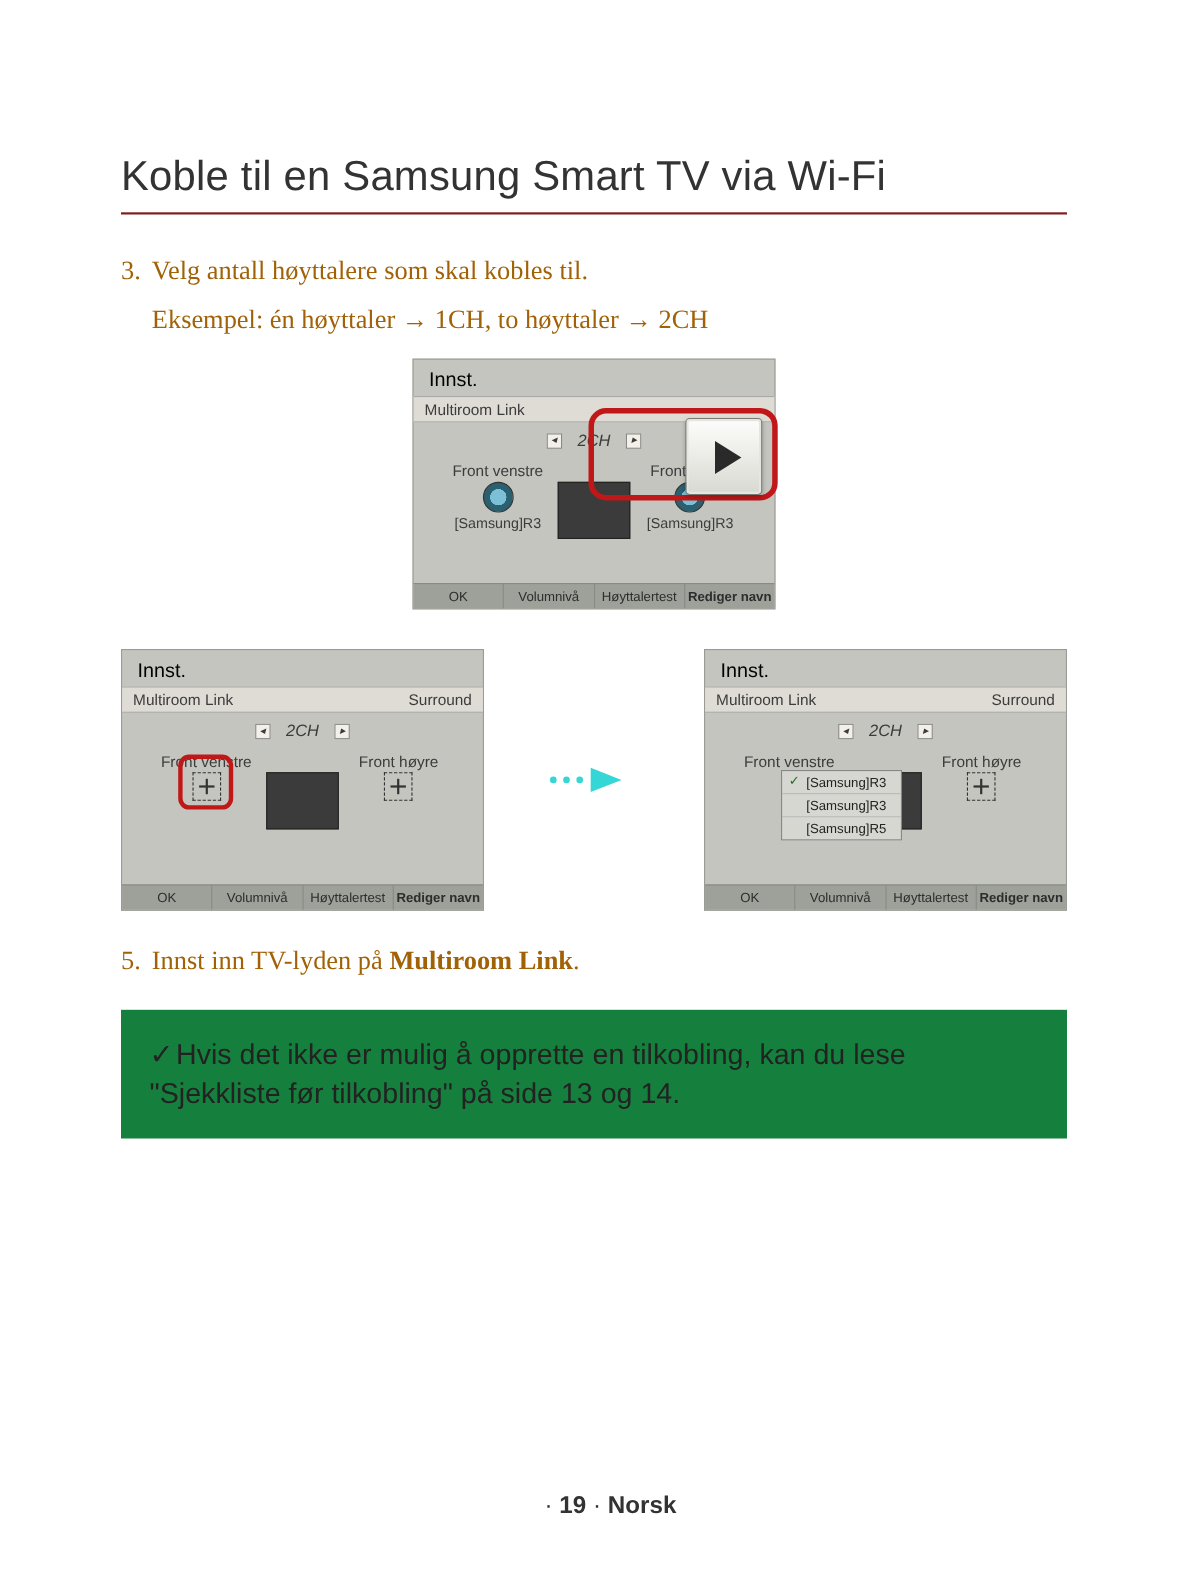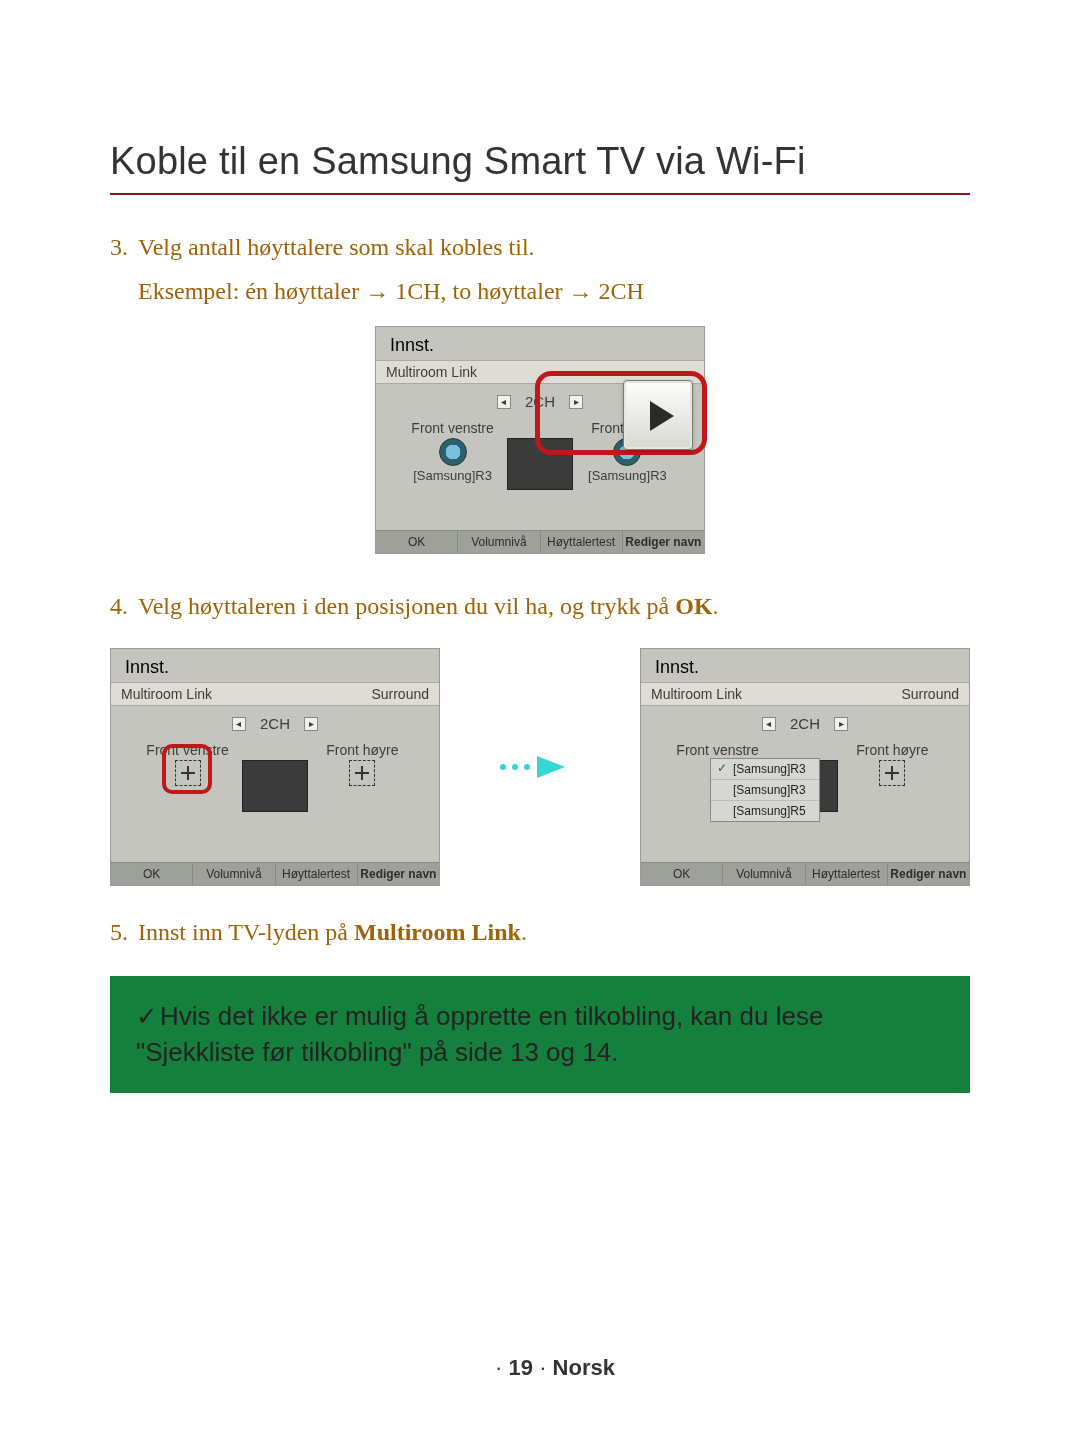--- a/index.html
+++ b/index.html
@@ -30,21 +30,21 @@
     position:relative;
     font-family: Arial, Helvetica, sans-serif;
     color:#3c3c3c;
   }
   .panel .p-title { padding:8px 10px 4px 14px; font-size:18px; color:#000000; }
   .panel .p-sub {
     background:#dedcd5; border-top:1px solid #aaa; border-bottom:1px solid #aaa;
     display:flex; justify-content:space-between; padding:3px 10px; font-size:14px;
   }
   .panel .p-body {}
-  .p-select-row { text-align:center; padding:8px 0 6px 0; }
+  .p-select-row { text-align:center; padding:8px 0 6px 0;font-style:italic; }
   .sel-btn {
     display:inline-block; width:14px; height:14px; line-height:12px;
     background:#f2f0e9; border:1px solid #888; text-align:center; font-size:10px;
     vertical-align:middle;
   }
   .sel-text { display:inline-block; margin:0 10px; font-size:15px; vertical-align:middle; }
   .speaker-row {
     display:flex; justify-content:center; align-items:flex-start;
     padding:4px 22px 6px 22px; gap:0;
   }
@@ -171,23 +171,20 @@
         <div>OK</div>
         <div>Volumnivå</div>
         <div>Høyttalertest</div>
         <div>Rediger navn</div>
       </div>
     </div>
     <div class="callout-border callout1"></div>
     <div class="play-big"></div>
   </div>
 
-  <div class="step">
-    <span class="step-num">4.</span><span>Velg høyttaleren i den posisjonen du vil ha, og trykk på </span><span class="bold">OK</span><span>.</span>
-  </div>
 
   <div class="fig-row">
 
     <div class="fig-col" style="position:relative;">
       <div class="panel">
         <div class="p-title">Innst.</div>
         <div class="p-sub">
           <div>Multiroom Link</div>
           <div>Surround</div>
         </div>

